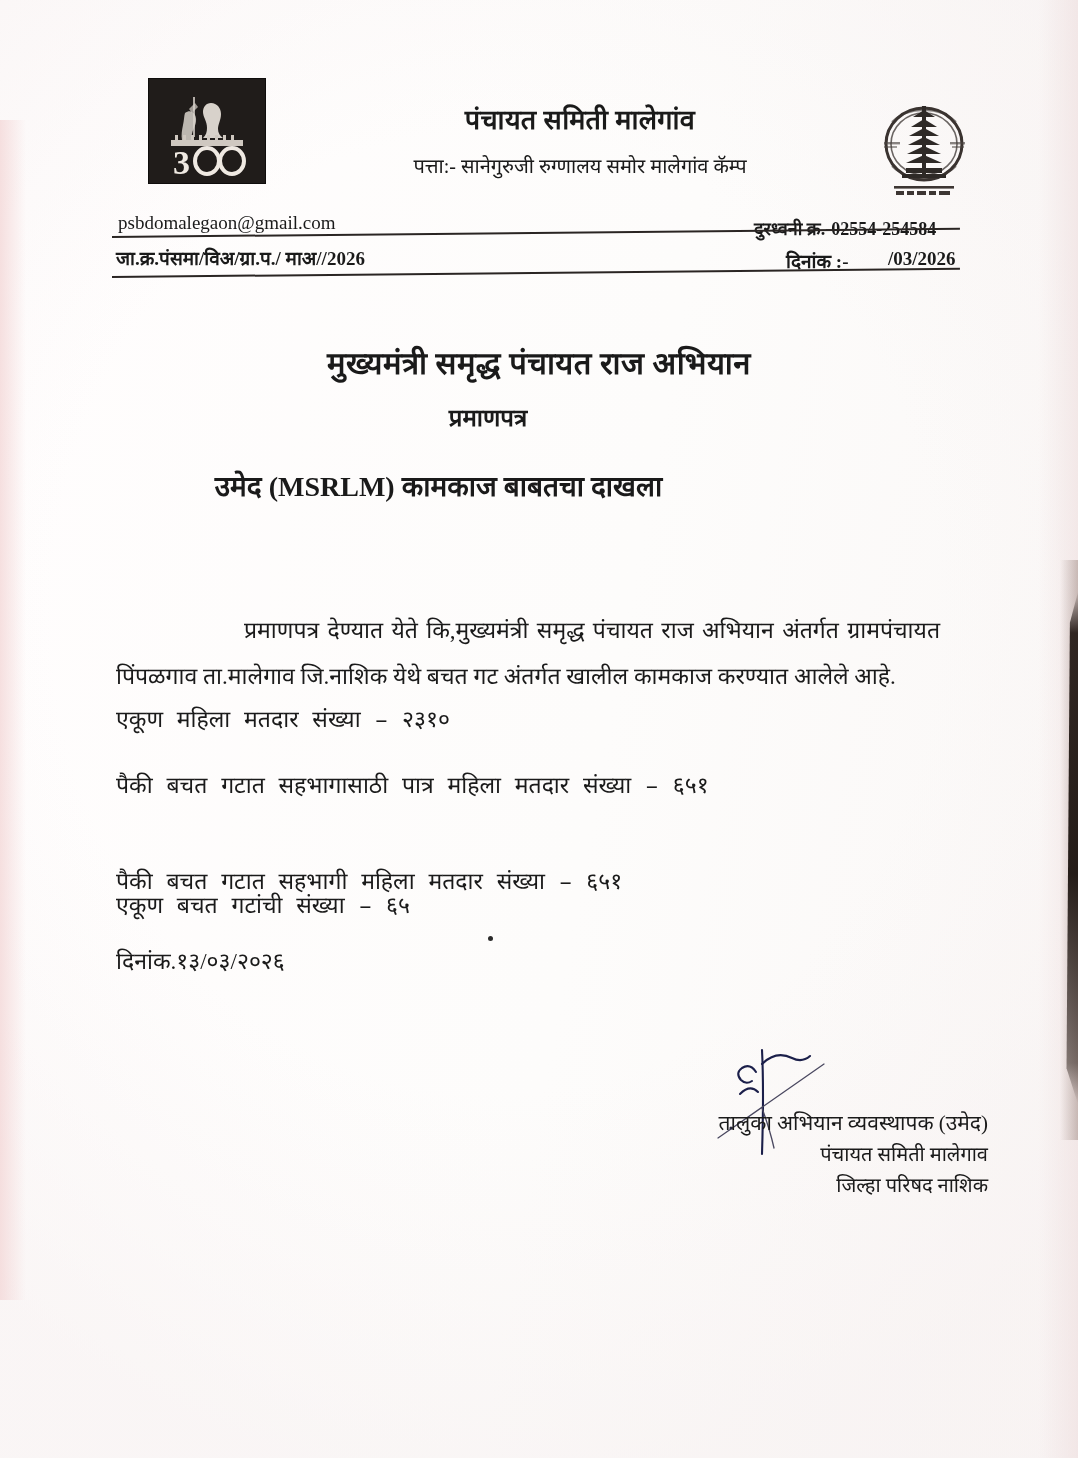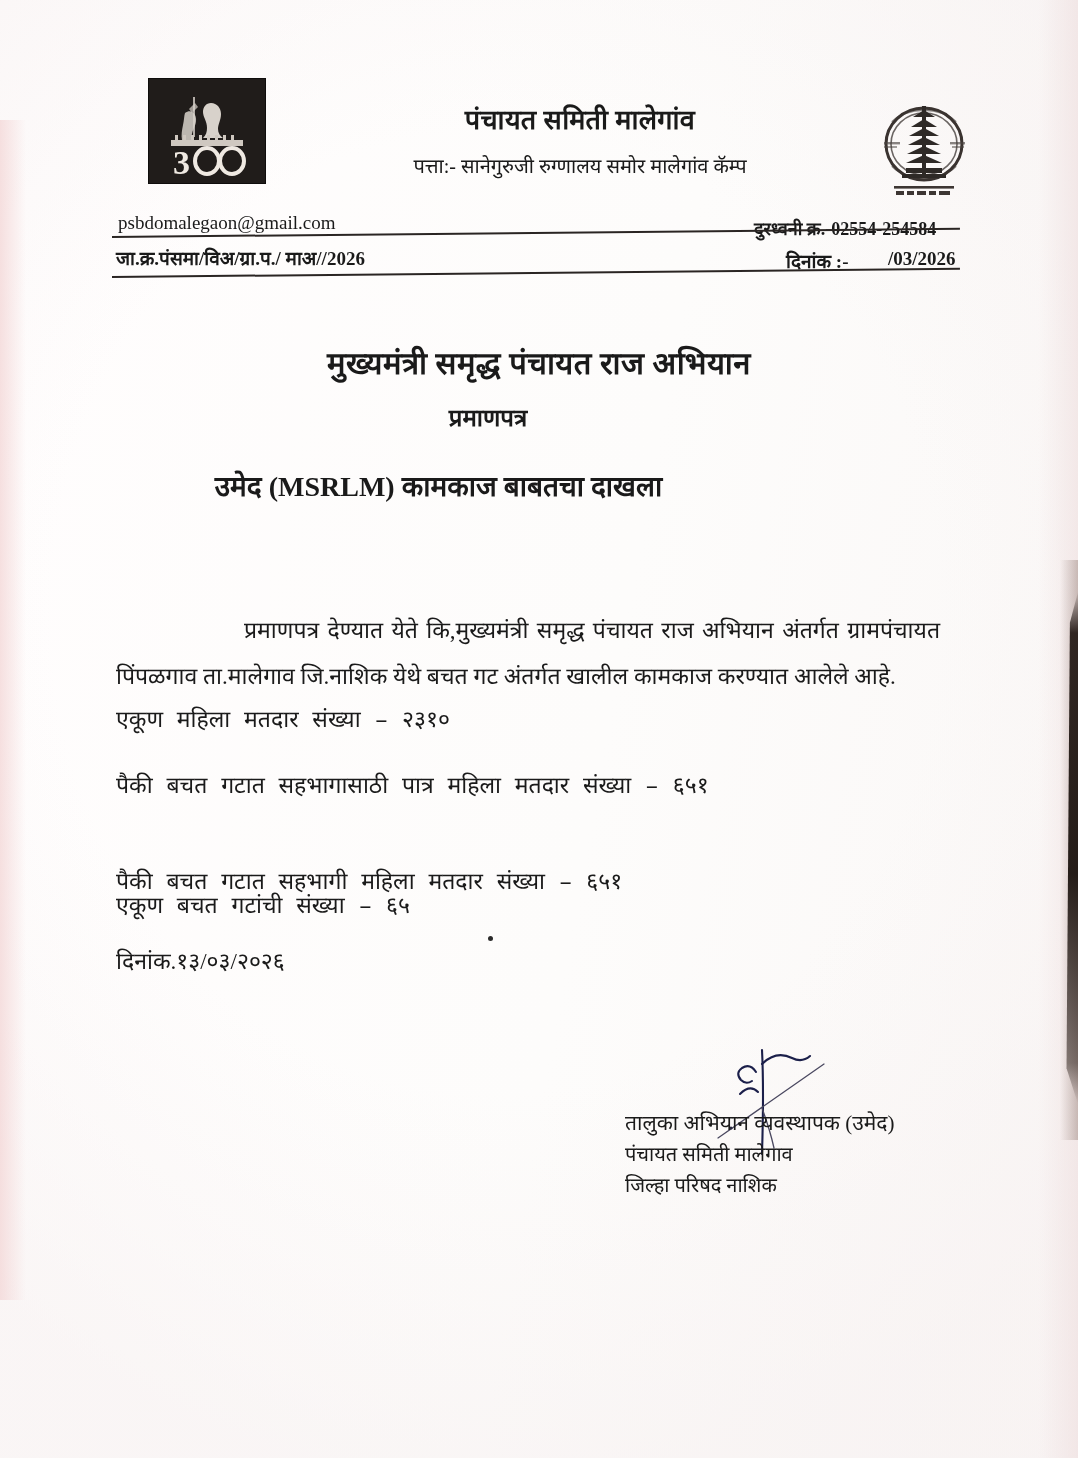--- a/index.html
+++ b/index.html
@@ -209,23 +209,23 @@
 
   
   .signature-mark {
     position: absolute;
     left: 700px; top: 1042px;
     width: 190px; height: 120px;
     pointer-events: none;
   }
   .sign-block {
     position: absolute;
-    left: 625px; top: 1108px;
+    left: 608px; top: 1108px;
     width: 380px;
-    text-align: left;
+    text-align: right;
   }
   .sign-line {
     font-size: 21px;
     line-height: 31px;
     white-space: nowrap;
   }
   .sign-line.l1 { font-size: 21px; }
   .sign-line.l2 { font-size: 20px; }
   .sign-line.l3 { font-size: 20px; }
 </style>

